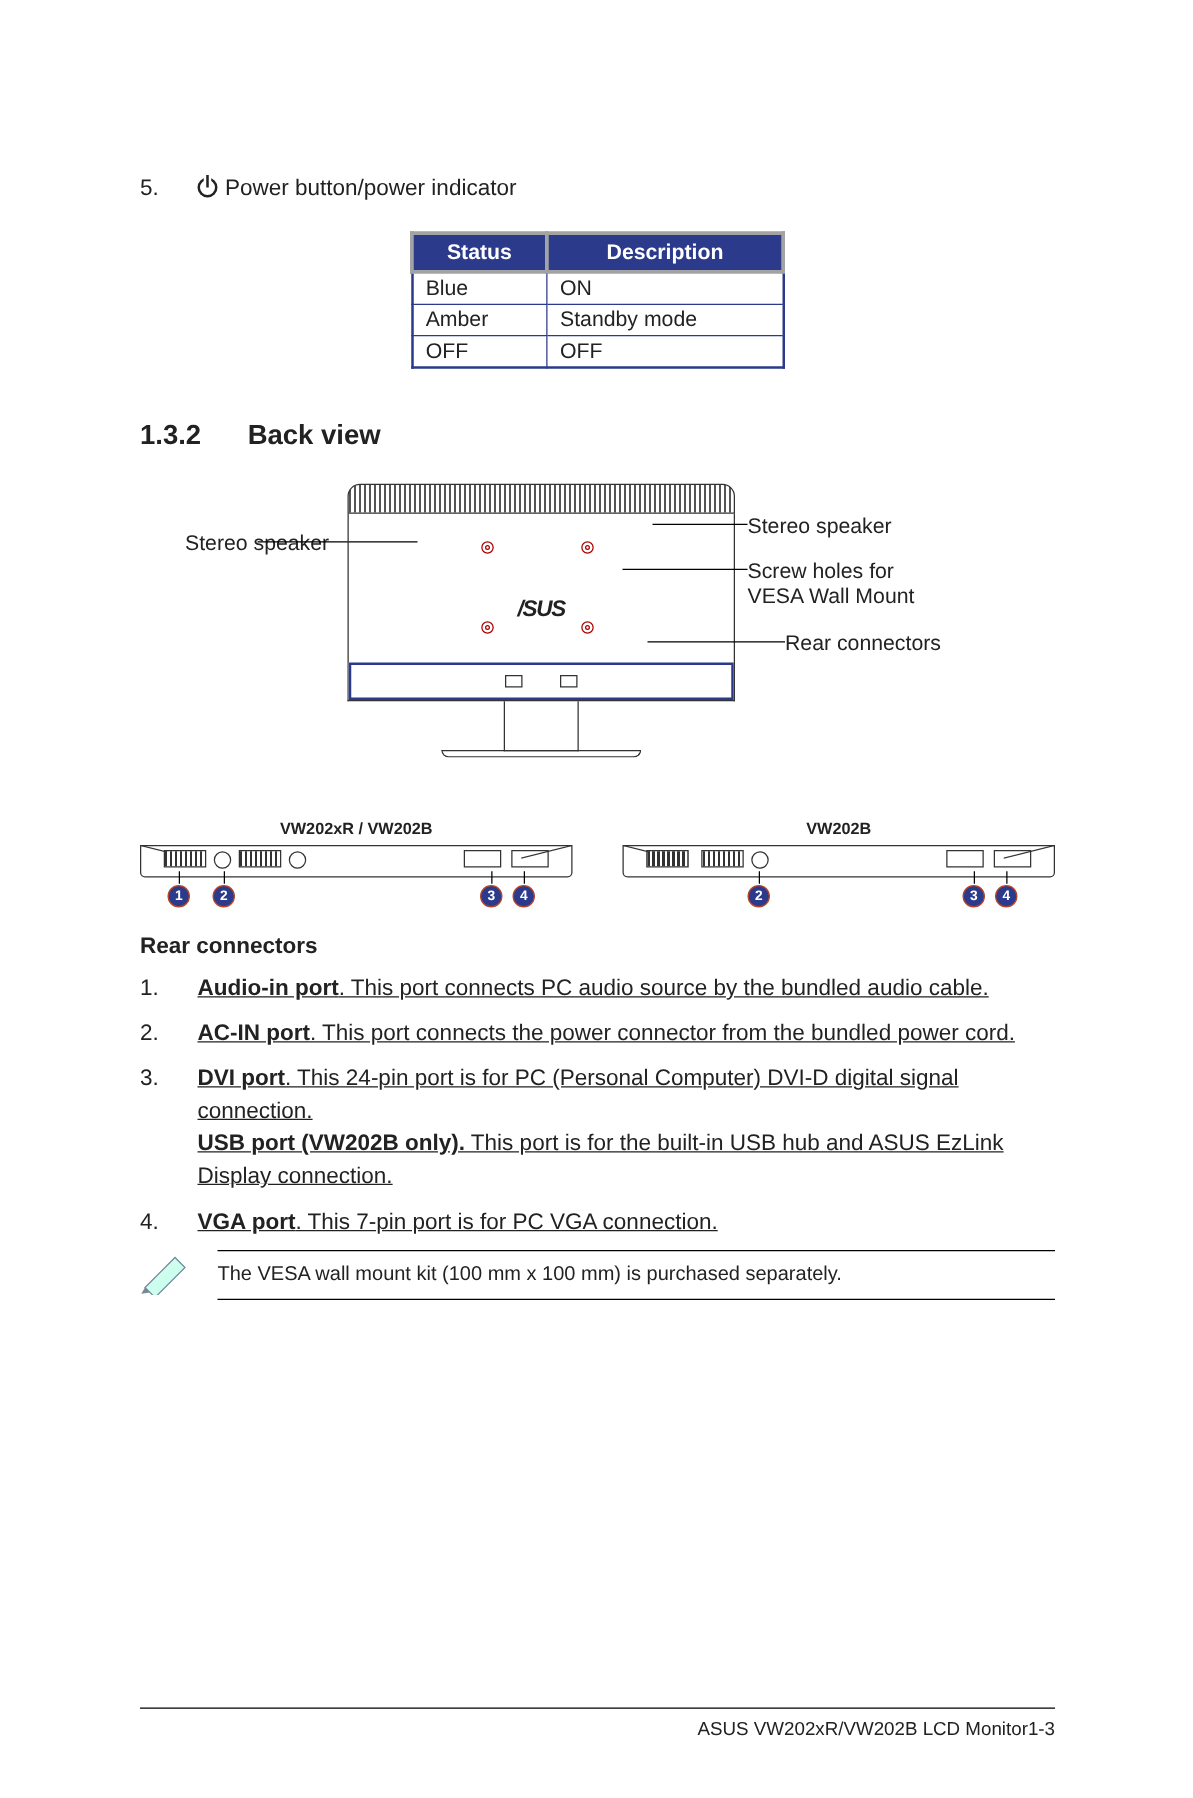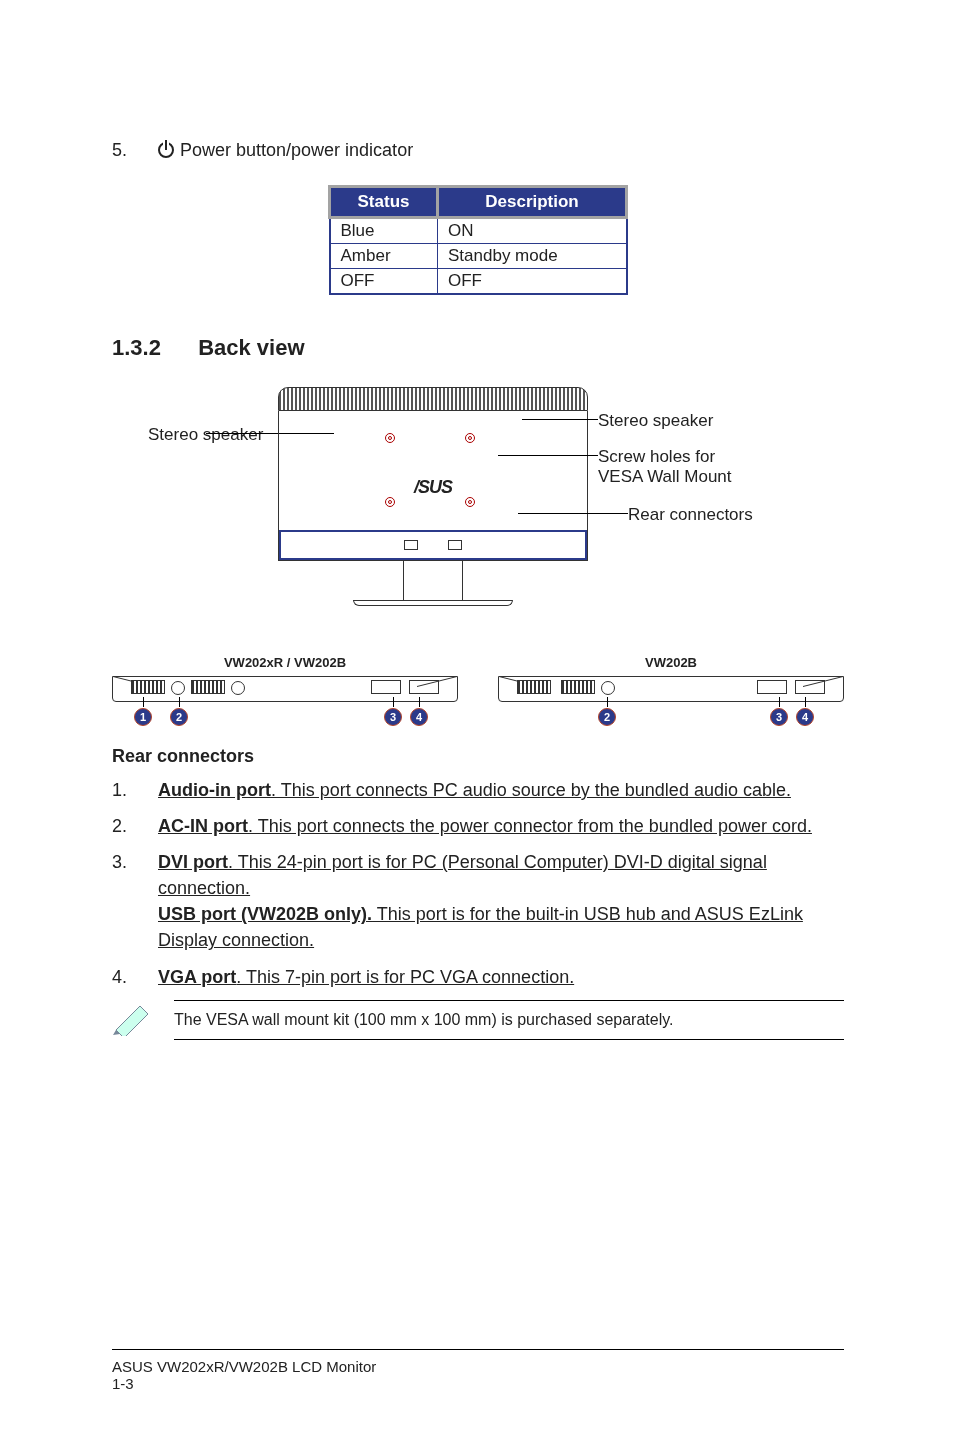--- a/index.html
+++ b/index.html
@@ -56,21 +56,21 @@
   .marker { position:absolute; top:6px; width:18px; height:18px; border-radius:50%; background:#2b3a8a; border:1px solid #b5452a; color:#fff; font-size:11px; font-weight:bold; display:flex; align-items:center; justify-content:center; }
   .marker .tl { position:absolute; width:1px; height:10px; background:#000; top:-12px; left:50%; }
   h3.rc { font-size:18px; font-weight:bold; margin:6px 0 10px; }
   ol.rc-list { list-style:none; counter-reset:rc; font-size:18px; line-height:1.45;text-decoration:underline; }
   ol.rc-list > li { counter-increment:rc; position:relative; padding-left:46px; margin-bottom:10px; }
   ol.rc-list > li::before { content: counter(rc) "."; position:absolute; left:0; top:0; }
   .note-row { display:flex; align-items:flex-start; gap:20px; margin-top:8px; }
   .pencil { flex:0 0 42px; height:36px; position:relative; }
   .pencil svg { width:42px; height:36px; }
   .note-box { flex:1; border-top:1px solid #000; border-bottom:1px solid #000; padding:10px 0; font-size:16px; }
-  .footer { position:absolute; left:112px; right:110px; bottom:46px; border-top:1px solid #000; padding-top:8px; font-size:15px; display:flex; justify-content:flex-end;flex-direction:column; }
+  .footer { position:absolute; left:112px; right:110px; bottom:46px; border-top:1px solid #000; padding-top:8px; font-size:15px; display:flex; justify-content:flex-end; }
 </style>
 </head>
 <body>
 
 <div class="page">
 
   <div class="item5">
     <span class="num">5.</span>
     <span class="icon"><span class="power-icon"></span></span>
     <span>Power button/power indicator</span>

